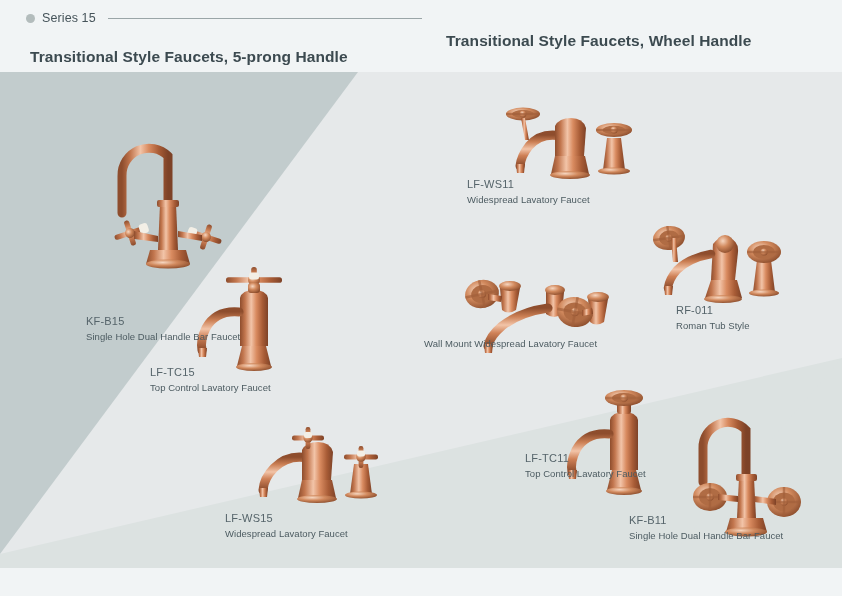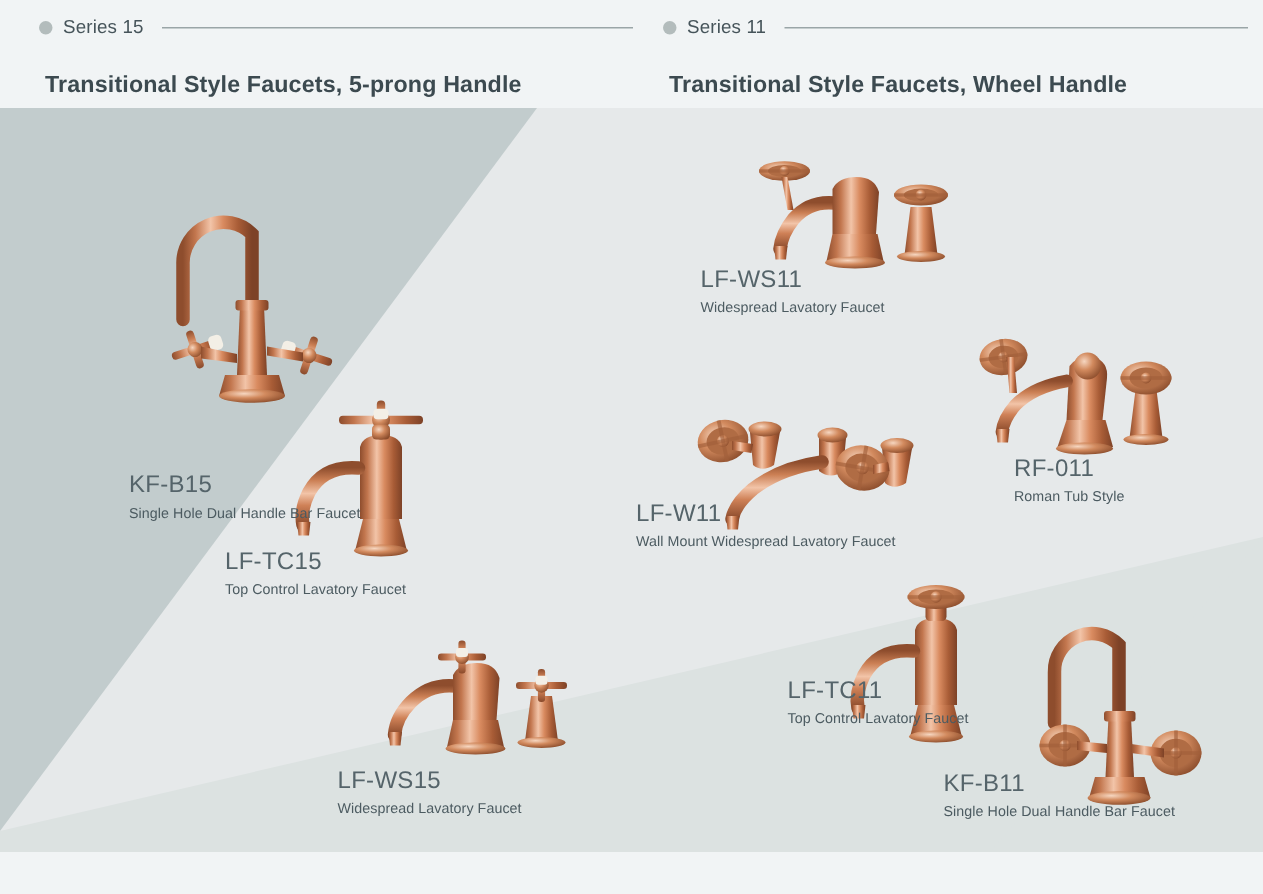--- a/index.html
+++ b/index.html
@@ -111,21 +111,21 @@
     left: 0; top: 568px;
     width: 842px;
     height: 28px;
     background: #f1f4f5;
     z-index: 4;
   }
 
   
   .caption { position: absolute; z-index: 3; }
   .caption .code {
-    font-size: 16px;
+    font-size: 11px;
     color: #55646a;
     letter-spacing: .2px;
     white-space: nowrap;
   }
   .caption .desc {
     margin-top: 4px;
     font-size: 9.5px;
     color: #4c5b61;
     letter-spacing: .05px;
     white-space: nowrap;
@@ -145,25 +145,20 @@
     <div class="series-block left">
       <div class="series-kicker">
         <span class="series-dot"></span>
         <span class="series-label">Series 15</span>
         <span class="series-rule"></span>
       </div>
       <div class="series-title">Transitional Style Faucets, 5-prong Handle</div>
     </div>
 
     <div class="series-block right">
-      <div class="series-kicker">
-        <span class="series-dot"></span>
-        <span class="series-label">Series 11</span>
-        <span class="series-rule"></span>
-      </div>
       <div class="series-title">Transitional Style Faucets, Wheel Handle</div>
     </div>
 
   </div>
 
   <div class="stage">
     <div class="bg-right"></div>
     <div class="bg-left"></div>
     <div class="bg-lower"></div>
     <div class="bg-lower-right"></div>
@@ -340,21 +335,20 @@
           <ellipse cx="0" cy="0" rx="18" ry="15" fill="url(#cuR)"></ellipse>
           <ellipse cx="0" cy="0" rx="11.5" ry="9.5" fill="#b06c44"></ellipse>
           <circle cx="0" cy="0" r="4.2" fill="url(#cuR)"></circle>
           <rect x="-18" y="-1.3" width="36" height="2.6" fill="#a2603b" opacity=".65"></rect>
           <rect x="-1.3" y="-15" width="2.6" height="30" fill="#a2603b" opacity=".65"></rect>
         </g>
         <path d="M124 42 L134 40 L135 46 L124 48 Z" fill="url(#cu)"></path>
       </svg>
     </div>
     <div class="caption" style="left:424px; top:262px;">
-      <div class="code">LF-W11</div>
       <div class="desc">Wall Mount Widespread Lavatory Faucet</div>
     </div>
 
     <div class="product" style="left:645px; top:150px;">
       <svg width="145" height="90" viewBox="0 0 145 90">
 
         <path d="M68 22 Q74 14 84 16 Q94 19 93 30 L90 58 L66 58 Z" fill="url(#cu)"></path>
         <path d="M66 58 L92 58 L97 76 L60 76 Z" fill="url(#cu)"></path>
         <ellipse cx="78" cy="77" rx="19" ry="4" fill="url(#cuR)"></ellipse>
         <circle cx="80" cy="22" r="9" fill="url(#cuR)"></circle>

